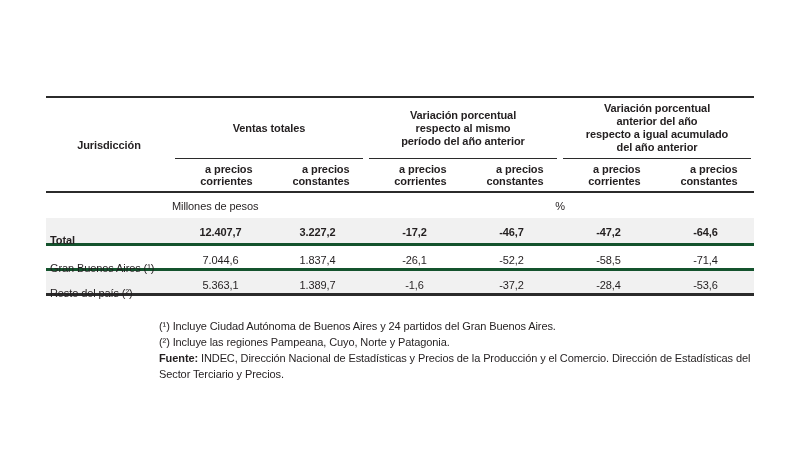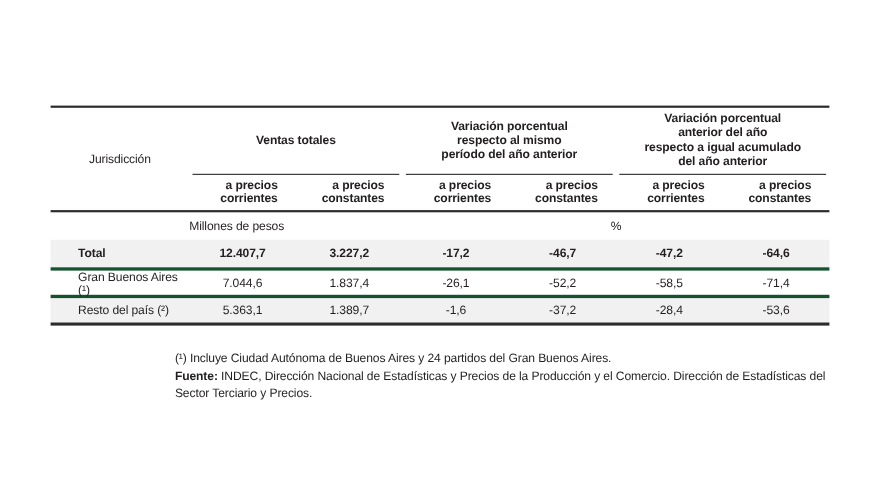--- a/index.html
+++ b/index.html
@@ -14,21 +14,21 @@
 
   
   .thead {
     border-top:2px solid #2b2b2b;
     border-bottom:2.5px solid #2b2b2b;
     grid-template-rows:61px 32px;
   }
   .jur-cell {
     grid-column:1; grid-row:1 / 3;
     display:flex; align-items:center; justify-content:center;
-    font-weight:400;
+    font-weight:700;
   }
   .group {
     grid-row:1; display:flex; flex-direction:column; align-items:center; justify-content:center;
     text-align:center; font-weight:700; line-height:13px;
     border-bottom:1px solid #2b2b2b; margin:0 3px;
   }
   .g1 { grid-column:2 / 4; }
   .g2 { grid-column:4 / 6; }
   .g3 { grid-column:6 / 8; }
   .group span { display:block; }
@@ -44,21 +44,21 @@
   .unitrow { height:25px; align-items:center; }
   .unit-left  { grid-column:2 / 4; text-align:left; }
   .unit-right { grid-column:4 / 8; text-align:center; }
 
   
   .rows { border-bottom:3px solid #2b2b2b; }
   .drow { height:25px; align-items:center; }
   .drow.band { background:#f1f1f1; }
   .drow + .drow { border-top:3px solid #14532d; }
   .drow.total { font-weight:700; }
-  .rlabel { grid-column:1; padding-left:25px; }
+  .rlabel { grid-column:1; padding-left:4px;margin-top:16px; }
   .rval { text-align:center; }
 
   
   .notes {
     position:absolute; left:159px; top:318px; width:596px;
     font-size:11px; line-height:16px;
   }
   .fuente-label { font-weight:700; }
 </style>
 </head>
@@ -143,16 +143,17 @@
         <div class="rval">-37,2</div>
         <div class="rval">-28,4</div>
         <div class="rval">-53,6</div>
       </div>
 
     </div>
   </div>
 
   <div class="notes">
     <div>(¹) Incluye Ciudad Autónoma de Buenos Aires y 24 partidos del Gran Buenos Aires.</div>
+    <div>(²) Incluye las regiones Pampeana, Cuyo, Norte y Patagonia.</div>
     <div><span class="fuente-label">Fuente:</span><span> INDEC, Dirección Nacional de Estadísticas y Precios de la Producción y el Comercio. Dirección de Estadísticas del Sector Terciario y Precios.</span></div>
   </div>
 
 </div>
 
 </body></html>

